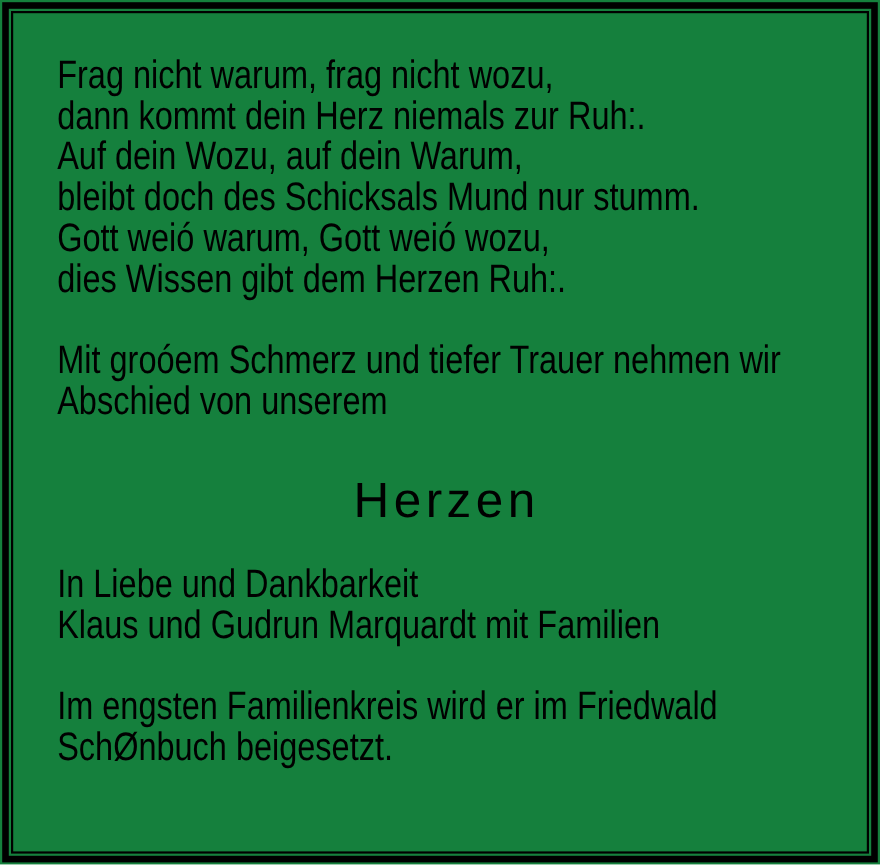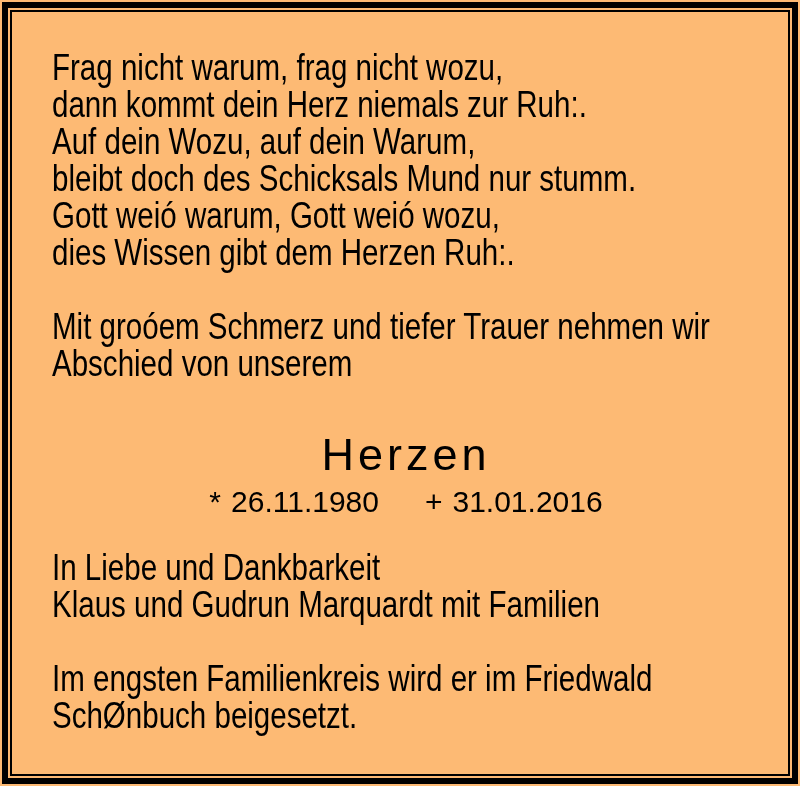--- a/index.html
+++ b/index.html
@@ -5,21 +5,21 @@
   * { margin: 0; padding: 0; box-sizing: border-box; }
   html, body {
     width: 800px; height: 786px;
     background: #ffffff;
     font-family: "Liberation Sans", sans-serif;
     color: #000000;
   }
   .notice {
     position: relative;
     width: 800px; height: 786px;
-    background: #fdba74;
+    background: #15803d;
     overflow: hidden;
     padding-left: 26px;
   }
   .border-outer {
     position: absolute;
     inset: 2px;
     border: 6px solid #000000;
     pointer-events: none;
   }
   .border-inner {
@@ -82,24 +82,20 @@
       <div class="line">dies Wissen gibt dem Herzen Ruh:.</div>
     </div>
 
     <div class="cond block-intro">
       <div class="line">Mit groóem Schmerz und tiefer Trauer nehmen wir</div>
       <div class="line">Abschied von unserem</div>
     </div>
 
     <div class="block-name">Herzen</div>
 
-    <div class="block-dates">
-      <span><span class="date-sym">*</span><span>26.11.1980</span></span>
-      <span><span class="date-sym">+</span><span>31.01.2016</span></span>
-    </div>
 
     <div class="cond block-closing">
       <div class="line">In Liebe und Dankbarkeit</div>
       <div class="line">Klaus und Gudrun Marquardt mit Familien</div>
     </div>
 
     <div class="cond block-burial">
       <div class="line">Im engsten Familienkreis wird er im Friedwald</div>
       <div class="line">SchØnbuch beigesetzt.</div>
     </div>

